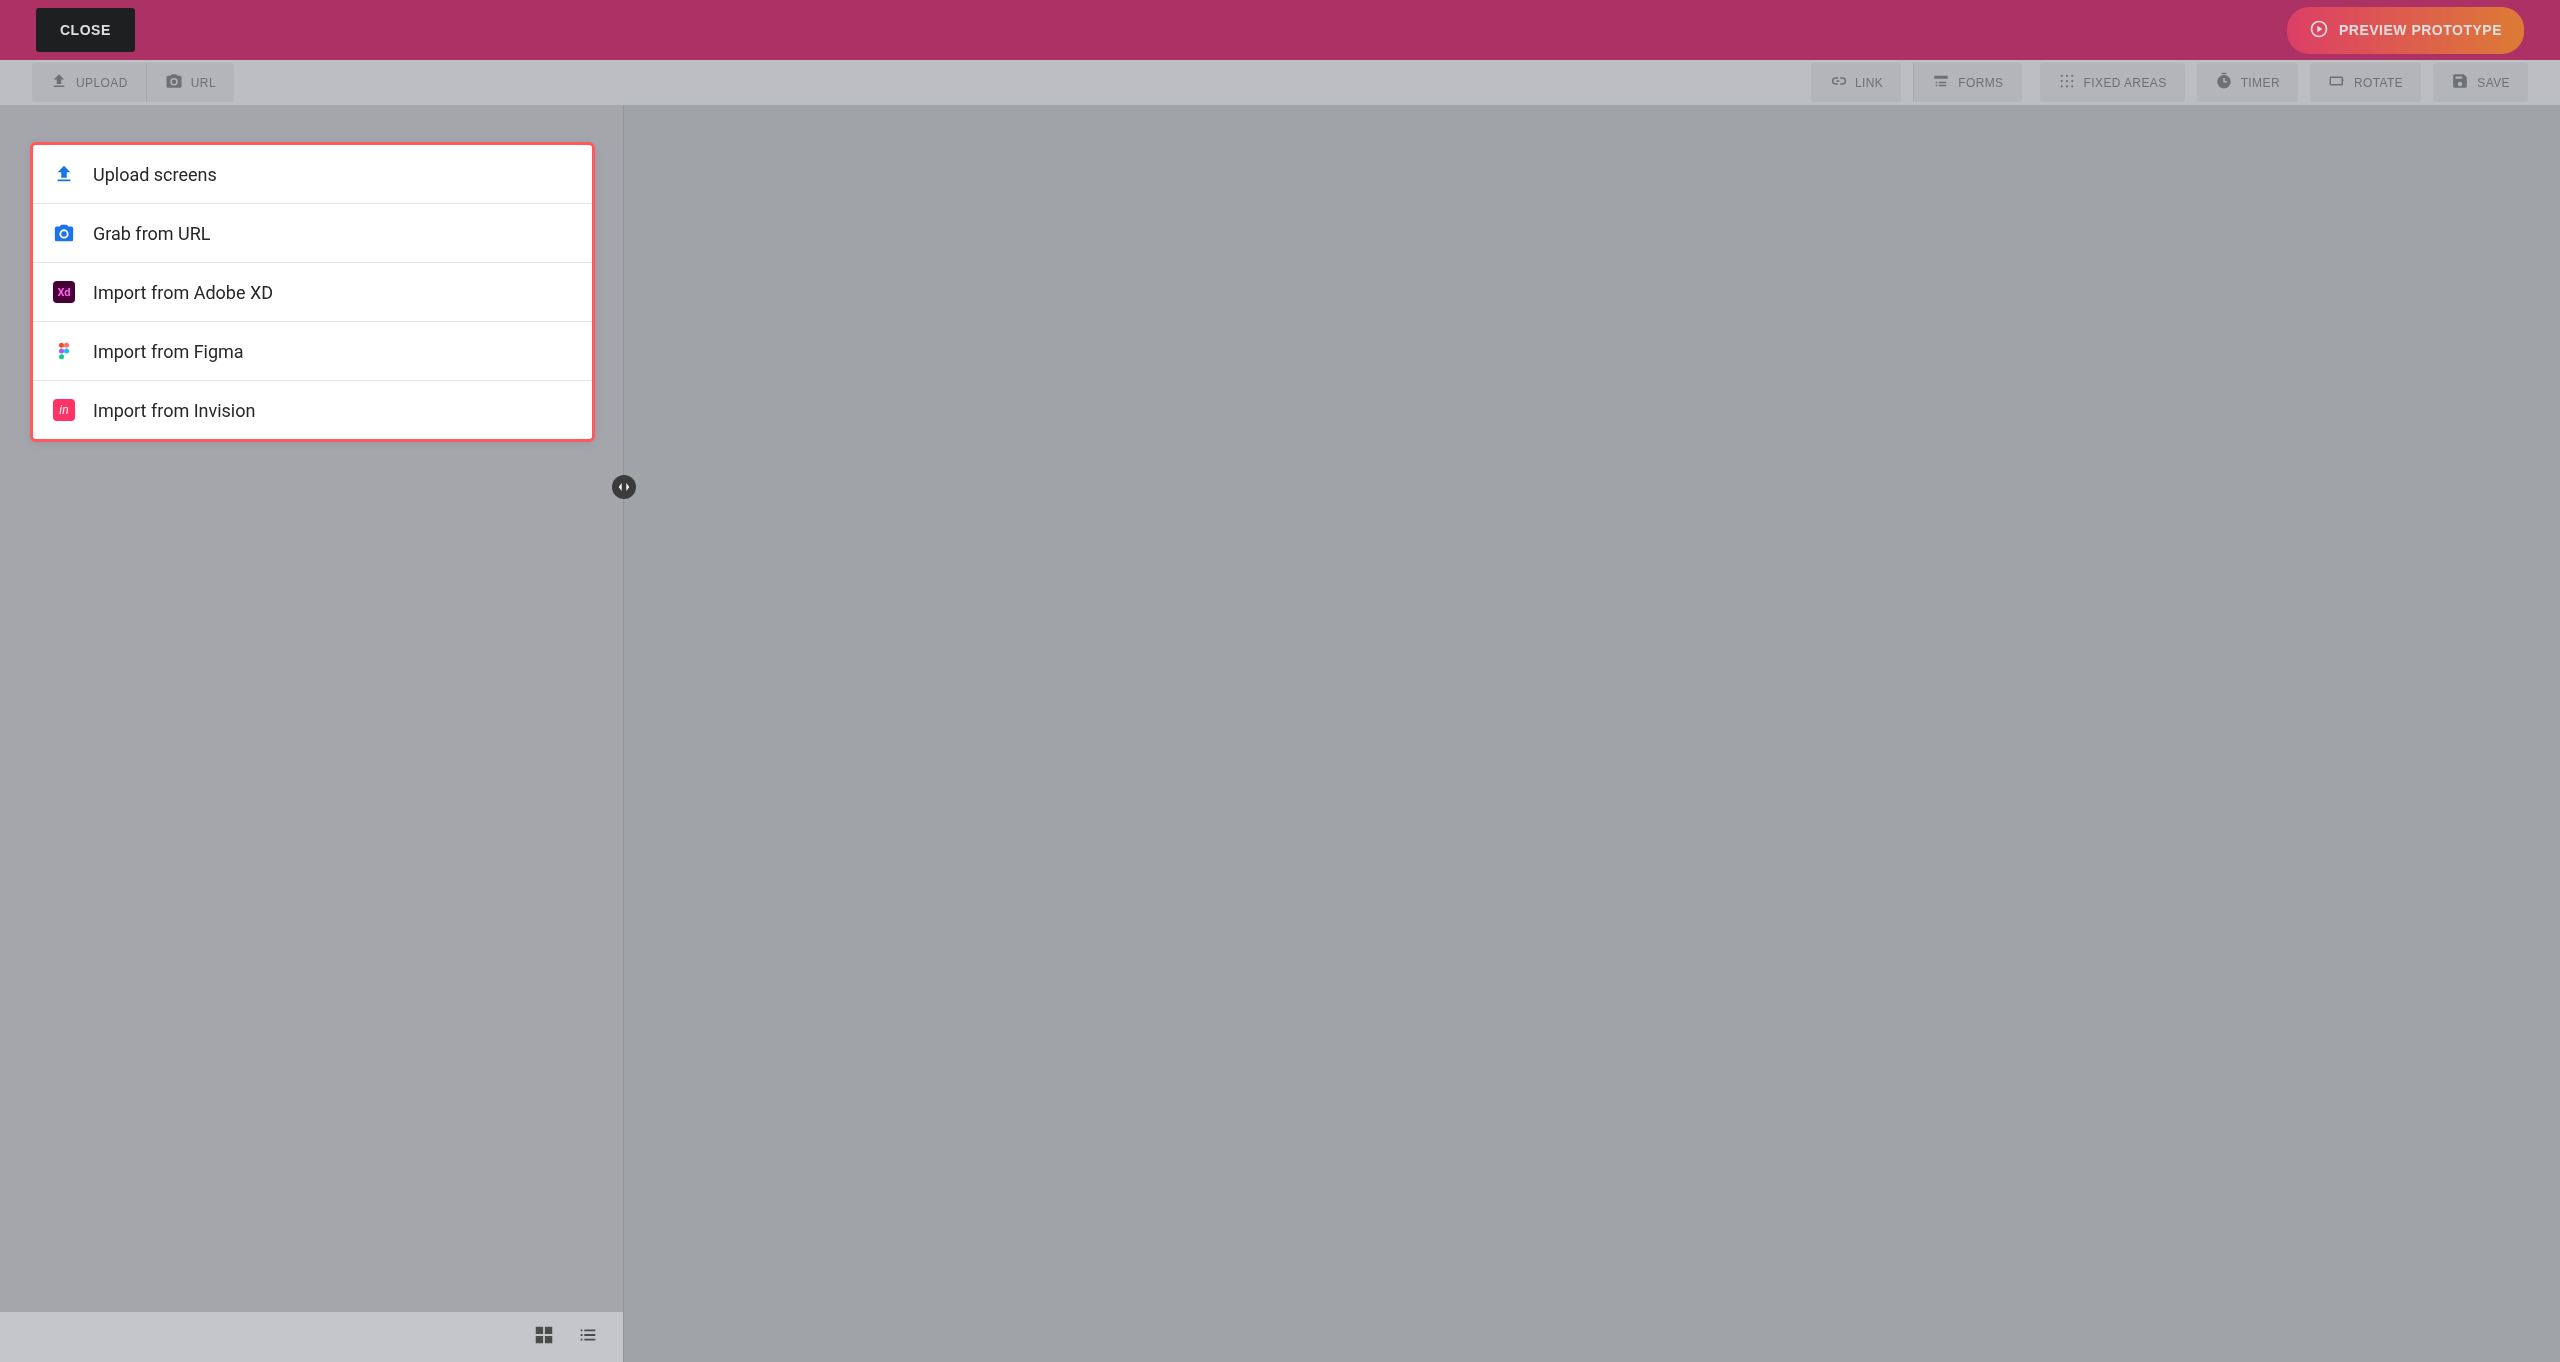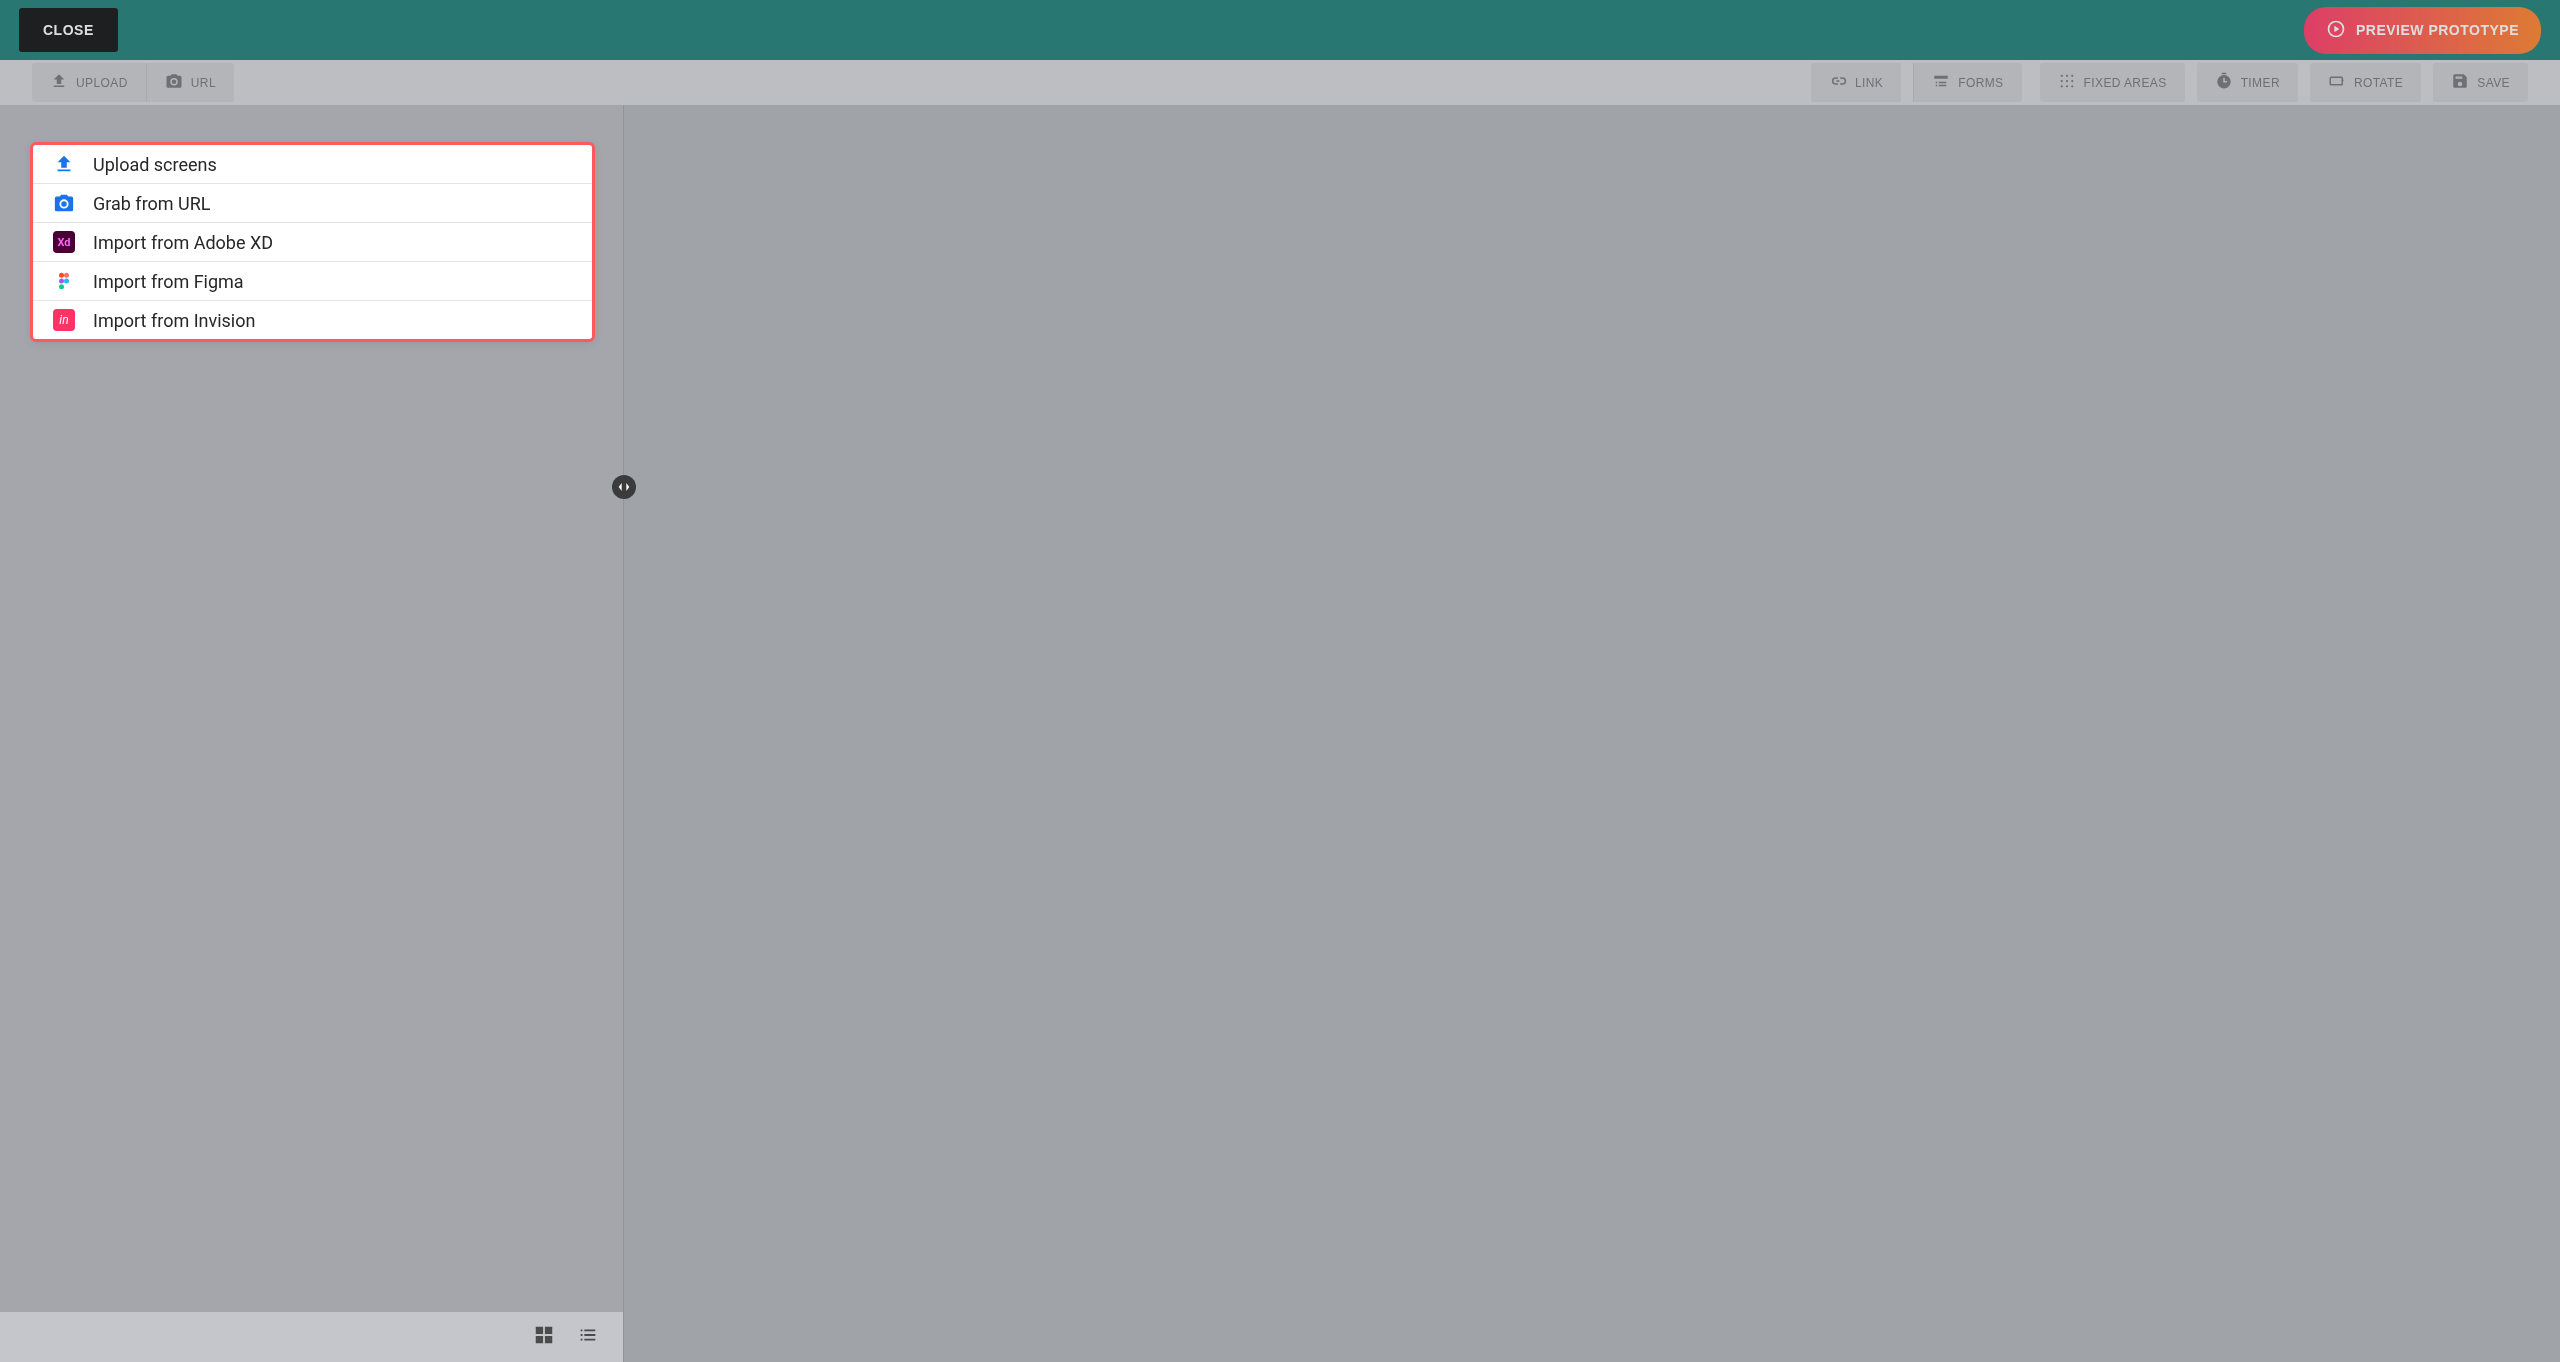--- a/index.html
+++ b/index.html
@@ -10,24 +10,24 @@
     position: absolute;
     inset: 0;
     background: rgba(120,122,128,0.25);
     pointer-events: none;
     z-index: 5;
   }
 
   .topbar {
     position: relative;
     height: 60px;
-    background: #0f766e;
-    display: flex;
-    align-items: center;
-    padding: 0 19px;
+    background: #be185d;
+    display: flex;
+    align-items: center;
+    padding: 0 36px;
     justify-content: space-between;
   }
 
   .close-btn {
     background: #000;
     color: #fff;
     border: none;
     padding: 14px 24px;
     font-size: 14px;
     font-weight: 600;
@@ -116,21 +116,21 @@
     border: 3px solid #ff595e;
     border-radius: 6px;
     z-index: 10;
     box-shadow: 0 2px 8px rgba(0,0,0,0.08);
   }
 
   .import-item {
     display: flex;
     align-items: center;
     gap: 18px;
-    padding: 8px 20px;
+    padding: 18px 20px;
     border-bottom: 1px solid #e4e4e4;
     font-size: 18px;
     color: #272727;
     cursor: pointer;
   }
   .import-item:last-child { border-bottom: none; }
 
   .import-icon {
     width: 22px; height: 22px;
     display: flex; align-items: center; justify-content: center;

